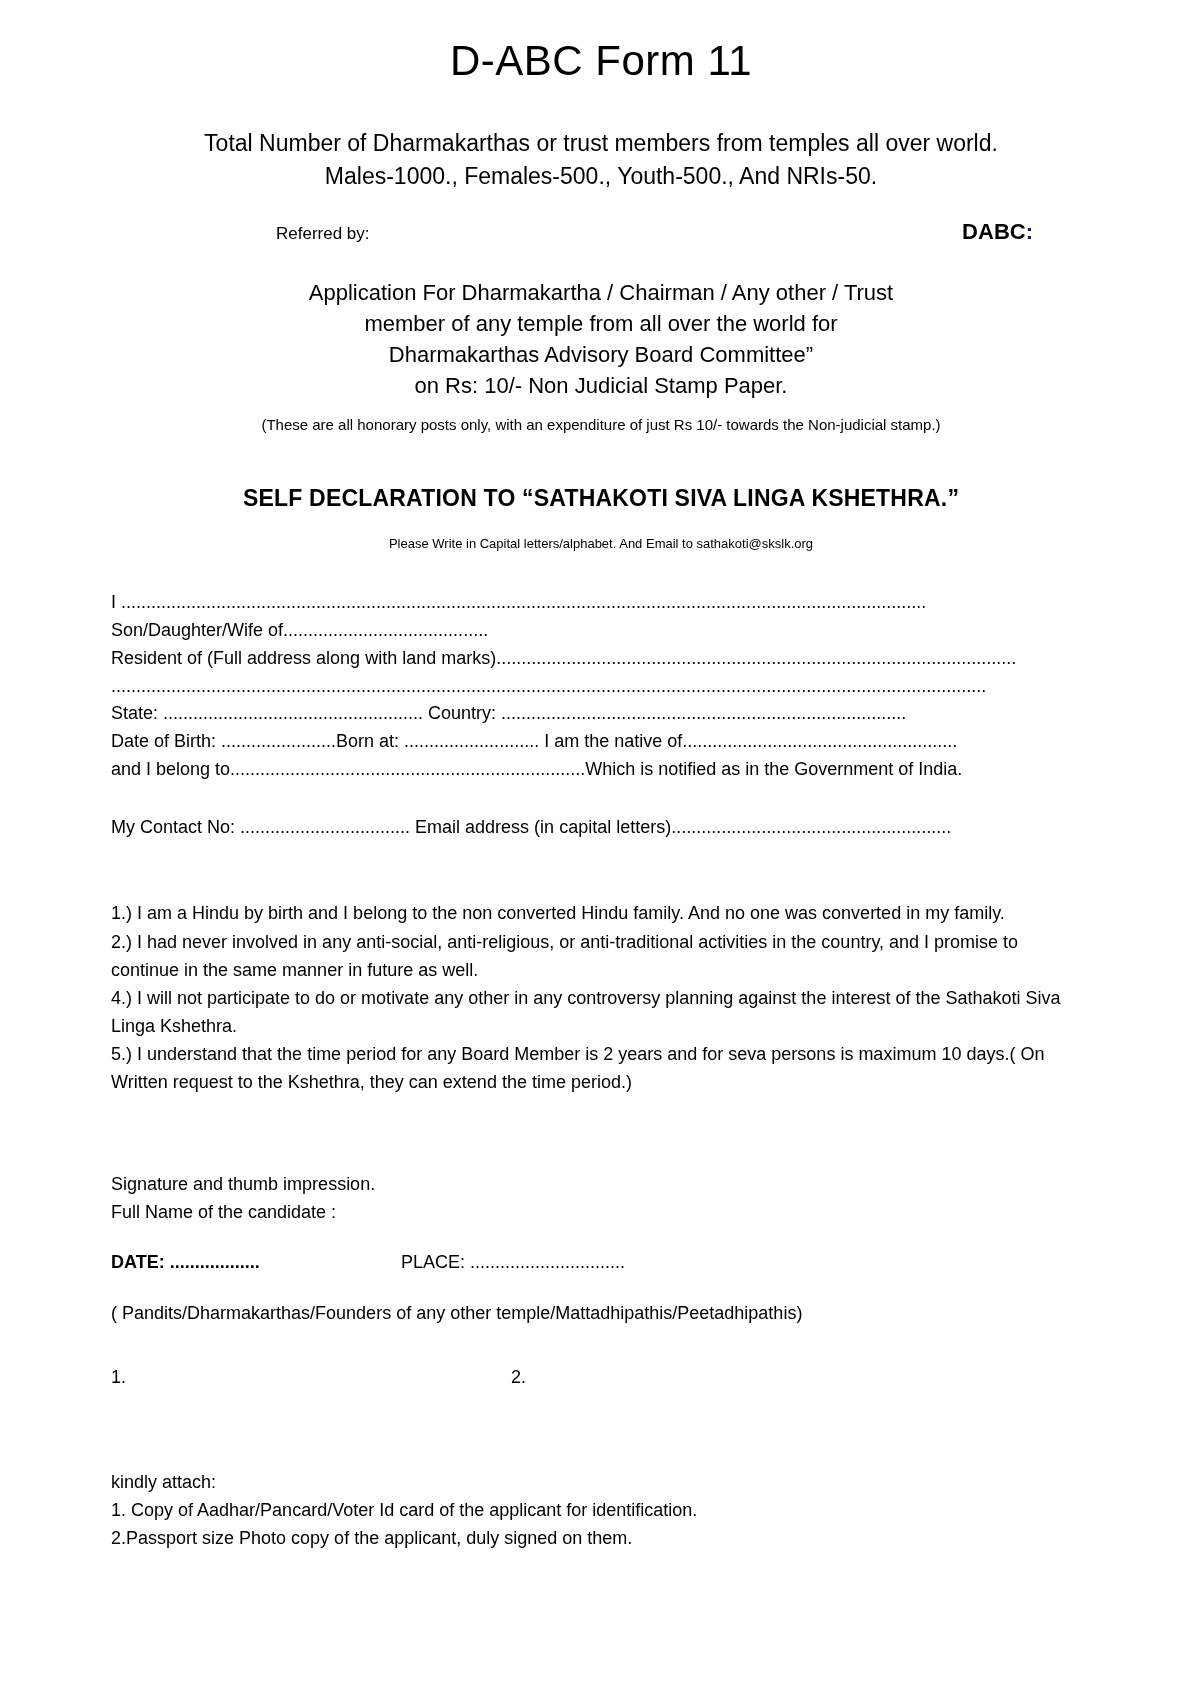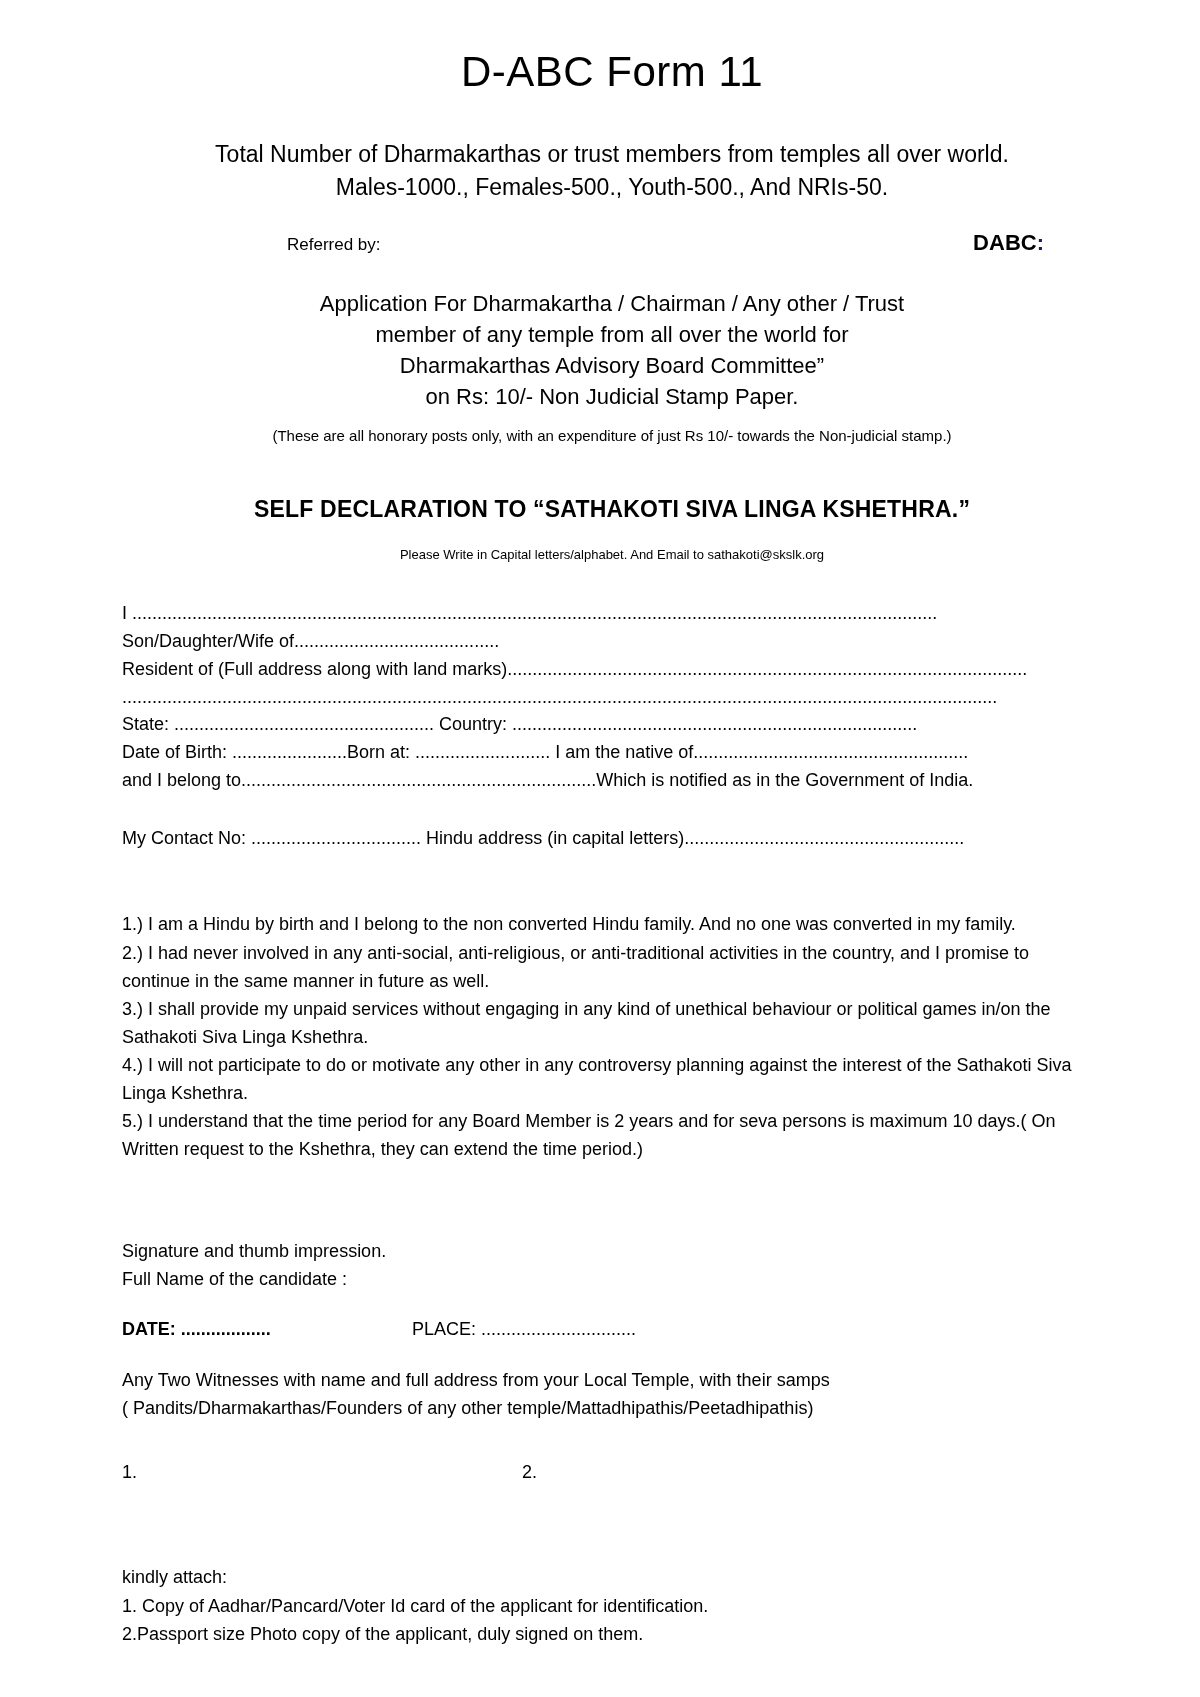--- a/index.html
+++ b/index.html
@@ -13,21 +13,21 @@
     color: #000000;
     -webkit-font-smoothing: antialiased;
   }
   .page {
     position: relative;
     width: 1200px;
     height: 1697px;
     margin: 0 auto;
     background: #ffffff;
     box-sizing: border-box;
-    padding: 12px;
+    padding: 1px;
     overflow: hidden;
   }
   .inner {
     padding: 0 110px 0 110px;
     box-sizing: border-box;
     width: 1200px;
   }
 
   
   .doc-title {
@@ -189,43 +189,41 @@
       <div class="line">I .................................................................................................................................................................</div>
       <div class="line">Son/Daughter/Wife of.........................................</div>
       <div class="line">Resident of (Full address along with land marks)........................................................................................................</div>
       <div class="line">...............................................................................................................................................................................</div>
       <div class="line">State: ....................................................   Country: .................................................................................</div>
       <div class="line">Date of Birth: .......................Born at: ........................... I am the native of.......................................................</div>
       <div class="line">and I belong to.......................................................................Which is notified as in the Government of India.</div>
     </div>
 
     <div class="contact-block">
-      <div class="line">My Contact No: ..................................   Hindu address (in capital letters)........................................................</div>
+      <div class="line">My Contact No: ..................................   Email address (in capital letters)........................................................</div>
     </div>
 
     <div class="declare">
       <p>1.) I am a Hindu by birth and I belong to the non converted Hindu family. And no one was converted in my family.</p>
       <p>2.) I had never involved in any anti-social, anti-religious, or anti-traditional activities in the country, and I promise to continue in the same manner in future as well.</p>
-      <p>3.) I shall provide my unpaid services without engaging in any kind of unethical behaviour or political games in/on the Sathakoti Siva Linga Kshethra.</p>
       <p>4.) I will not participate to do or motivate any other in any controversy planning against the interest of the Sathakoti Siva Linga Kshethra.</p>
       <p>5.) I understand that the time period for any Board Member is 2 years  and for seva persons is maximum 10 days.( On Written request to the Kshethra, they can extend the time period.)</p>
     </div>
 
     <div class="signature">
       <div>Signature and thumb impression.</div>
       <div>Full Name of the candidate :</div>
     </div>
 
     <div class="dateplace">
       <span class="d1">DATE: ..................</span>
       <span class="d2">PLACE: ...............................</span>
     </div>
 
     <div class="witness">
-      <div>Any Two Witnesses with name and full address from your Local Temple, with their samps</div>
       <div>( Pandits/Dharmakarthas/Founders of any other temple/Mattadhipathis/Peetadhipathis)</div>
     </div>
 
     <div class="witness-nums">
       <span class="w1">1.</span>
       <span>2.</span>
     </div>
 
     <div class="attach">
       <p>kindly attach:</p>

